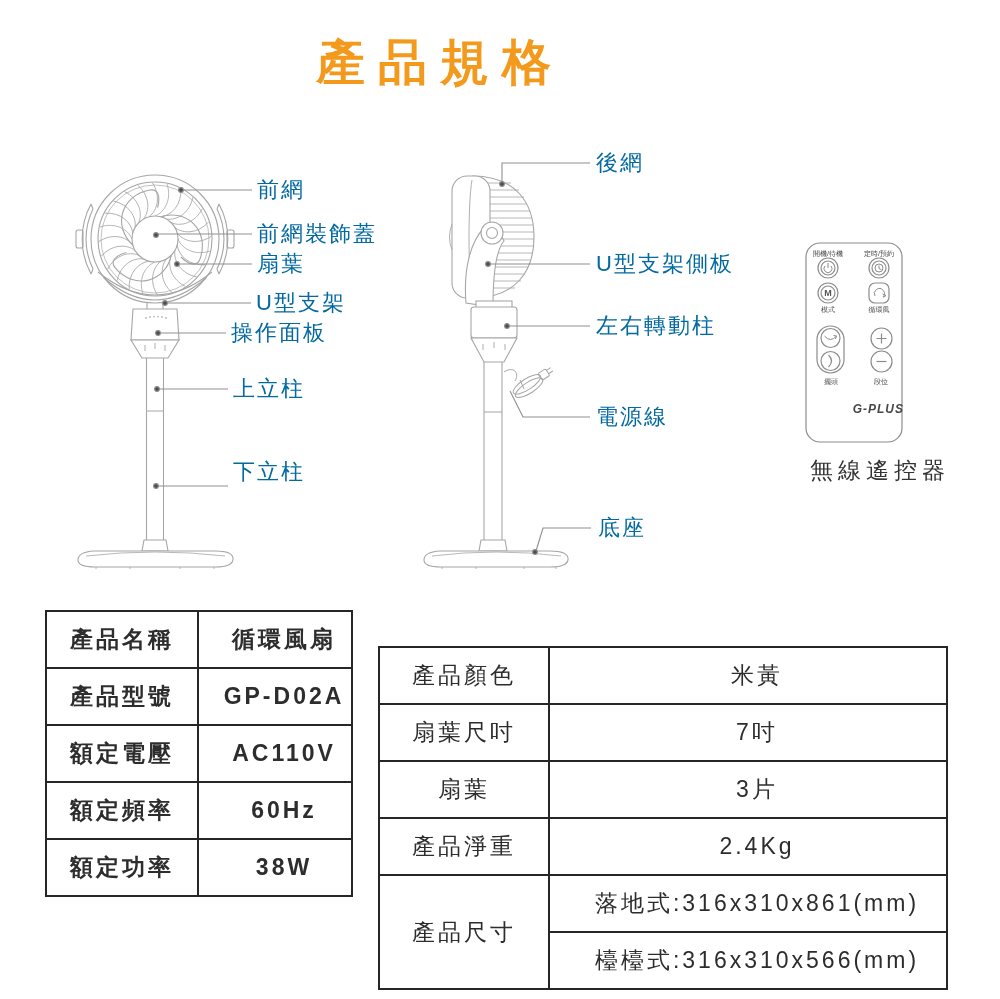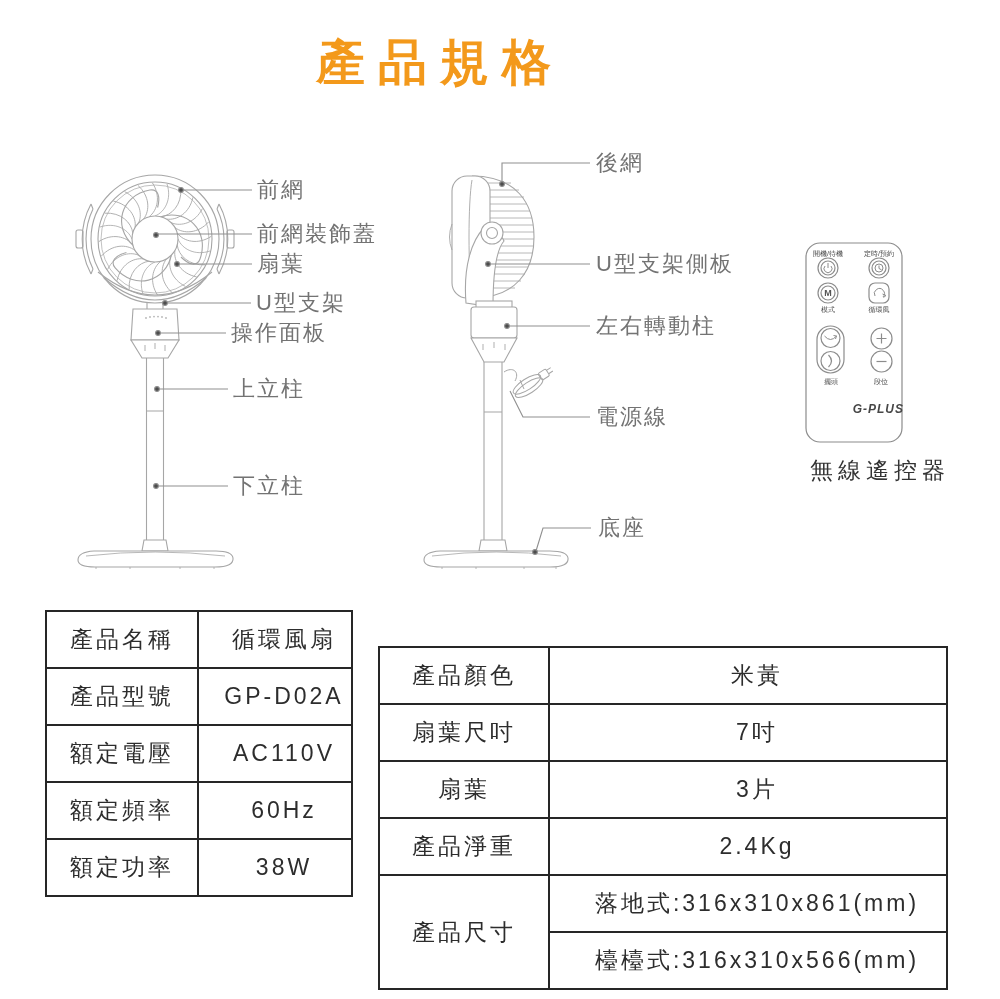--- a/index.html
+++ b/index.html
@@ -6,21 +6,21 @@
   .page{
     position:relative;width:1000px;height:999px;background:#ffffff;overflow:hidden;
     font-family:"Liberation Sans","DejaVu Sans",sans-serif;color:#2d2d2d;
   }
   .title{
     position:absolute;top:30px;left:0;width:880px;text-align:center;
     font-size:49px;font-weight:bold;letter-spacing:13px;color:#F3991B;
   }
   .art{position:absolute;top:0;left:0;}
   .dlabel{
-    position:absolute;font-size:22px;letter-spacing:2px;color:#737373;
+    position:absolute;font-size:22px;letter-spacing:2px;color:#0369a1;
     white-space:nowrap;transform:translateY(-50%);line-height:1;
   }
   .rlabel{
     position:absolute;font-size:7px;color:#444;text-align:center;
     white-space:nowrap;line-height:1;letter-spacing:0;
   }
   .mode-letter{
     position:absolute;font-size:9px;font-weight:bold;color:#555;
     text-align:center;line-height:1;
   }
@@ -35,21 +35,21 @@
   .spec-table{
     position:absolute;border-collapse:collapse;table-layout:fixed;
     font-size:23px;color:#2d2d2d;
   }
   .spec-table td{
     border:2px solid #262626;height:55px;padding:0;letter-spacing:3px;
     background:#ffffff;
   }
   .spec-table td.lbl{text-align:center;}
   .spec-table td.val{text-align:center;padding-left:18px;}
-  .left-table{left:45px;top:610px;width:306px;}
+  .left-table{left:45px;top:610px;width:306px;font-weight:bold;}
   .right-table{left:378px;top:610px;width:568px;margin-top:36px;}
 </style>
 </head>
 <body>
 
 <div class="page">
 
   <div class="title">產品規格</div>
 
   <svg class="art" width="1000" height="999" viewBox="0 0 1000 999">
@@ -220,21 +220,21 @@
         <circle cx="535" cy="552" r="2.4"></circle>
     </g>
   </svg>
 
   <div class="dlabel" style="left:257px;top:190px">前網</div>
   <div class="dlabel" style="left:257px;top:234px">前網裝飾蓋</div>
   <div class="dlabel" style="left:257px;top:264px">扇葉</div>
   <div class="dlabel" style="left:256px;top:303px">U型支架</div>
   <div class="dlabel" style="left:231px;top:333px">操作面板</div>
   <div class="dlabel" style="left:233px;top:389px">上立柱</div>
-  <div class="dlabel" style="left:233px;top:486px">下立柱</div>
+  <div class="dlabel" style="left:233px;top:472px">下立柱</div>
 
   <div class="dlabel" style="left:596px;top:163px">後網</div>
   <div class="dlabel" style="left:596px;top:264px">U型支架側板</div>
   <div class="dlabel" style="left:596px;top:326px">左右轉動柱</div>
   <div class="dlabel" style="left:596px;top:417px">電源線</div>
   <div class="dlabel" style="left:598px;top:528px">底座</div>
 
   <div class="rlabel" style="left:793px;top:250px;width:70px">開機/待機</div>
   <div class="rlabel" style="left:844px;top:250px;width:70px">定時/預約</div>
   <div class="rlabel" style="left:793px;top:306px;width:70px">模式</div>

